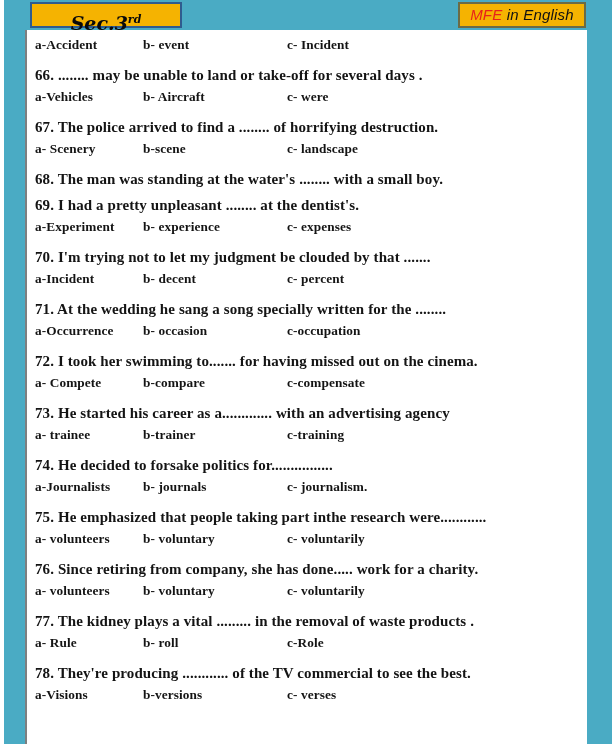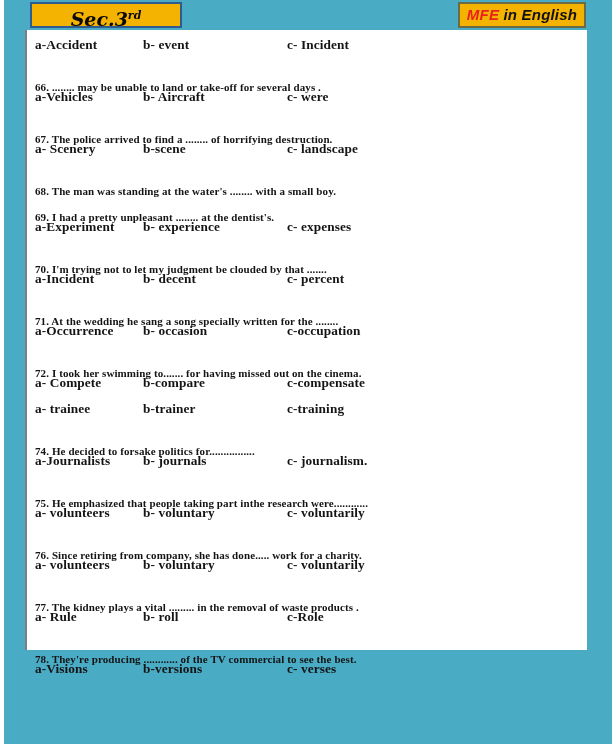--- a/index.html
+++ b/index.html
@@ -36,21 +36,21 @@
     position: absolute;
     left: 0; top: 0;
     width: 612px; height: 30px;
     background: #4aabc4;
   }
   .sheet {
     position: absolute;
     left: 25px;
     top: 30px;
     width: 562px;
-    height: 620px;
+    height: 714px;
     background: #ffffff;
     border-left: 2px solid #7d7f80;
     box-sizing: border-box;
   }
   .rows {
     position: absolute;
     left: 0;
     top: 0;
     width: 100%;
     padding-top: 2px;
@@ -58,22 +58,22 @@
   }
   .row {
     height: 26px;
     line-height: 26px;
     position: relative;
     white-space: nowrap;
   }
   .q-text {
     position: absolute;
     left: 8px;
-    top: 16px;
-    font-size: 11px;
+    top: 4px;
+    font-size: 15px;
     font-weight: bold;
     color: #141414;
     letter-spacing: 0.1px;
   }
   .opt {
     position: absolute;
     top: 0;
     font-size: 13.3px;
     font-weight: bold;
     color: #141414;
@@ -94,21 +94,21 @@
     border: 2px solid #2f5c8f;
     box-sizing: border-box;
     text-align: center;
     z-index: 5;
   }
   .badge-sec .txt {
     font-family: "DejaVu Serif", "Liberation Serif", serif;
     font-weight: bold;
     font-style: italic;
     font-size: 19px;
-    line-height: 23px;
+    line-height: 32px;
     color: #0a0a0a;
     display: inline-block;
   }
   .badge-sec .sup {
     font-size: 11px;
     vertical-align: super;
     font-weight: bold;
     font-style: italic;
   }
   .badge-mfe {
@@ -118,21 +118,21 @@
     width: 128px;
     height: 26px;
     background: #f5b301;
     border: 2px solid #6b6b45;
     box-sizing: border-box;
     text-align: center;
     z-index: 5;
   }
   .badge-mfe .txt {
     font-family: "Liberation Sans", "DejaVu Sans", sans-serif;
-    font-weight: bold;
+    font-weight: normal;
     font-style: italic;
     font-size: 15px;
     line-height: 22px;
     color: #111111;
     letter-spacing: 0.2px;
   }
   .badge-mfe .mfe {
     color: #e8221a;
   }
 </style>
@@ -196,20 +196,23 @@
       </div>
       <div class="row">
         <span class="q-text">72. I took her swimming to....... for having missed out on the cinema.</span>
       </div>
       <div class="row">
         <span class="opt opt-a">a- Compete</span>
         <span class="opt opt-b">b-compare</span>
         <span class="opt opt-c">c-compensate</span>
       </div>
       <div class="row">
+        <span class="q-text">73. He started his career as a............. with an advertising agency</span>
+      </div>
+      <div class="row">
         <span class="opt opt-a">a- trainee</span>
         <span class="opt opt-b">b-trainer</span>
         <span class="opt opt-c">c-training</span>
       </div>
       <div class="row">
         <span class="q-text">74. He decided to forsake politics for................</span>
       </div>
       <div class="row">
         <span class="opt opt-a">a-Journalists</span>
         <span class="opt opt-b">b- journals</span>

